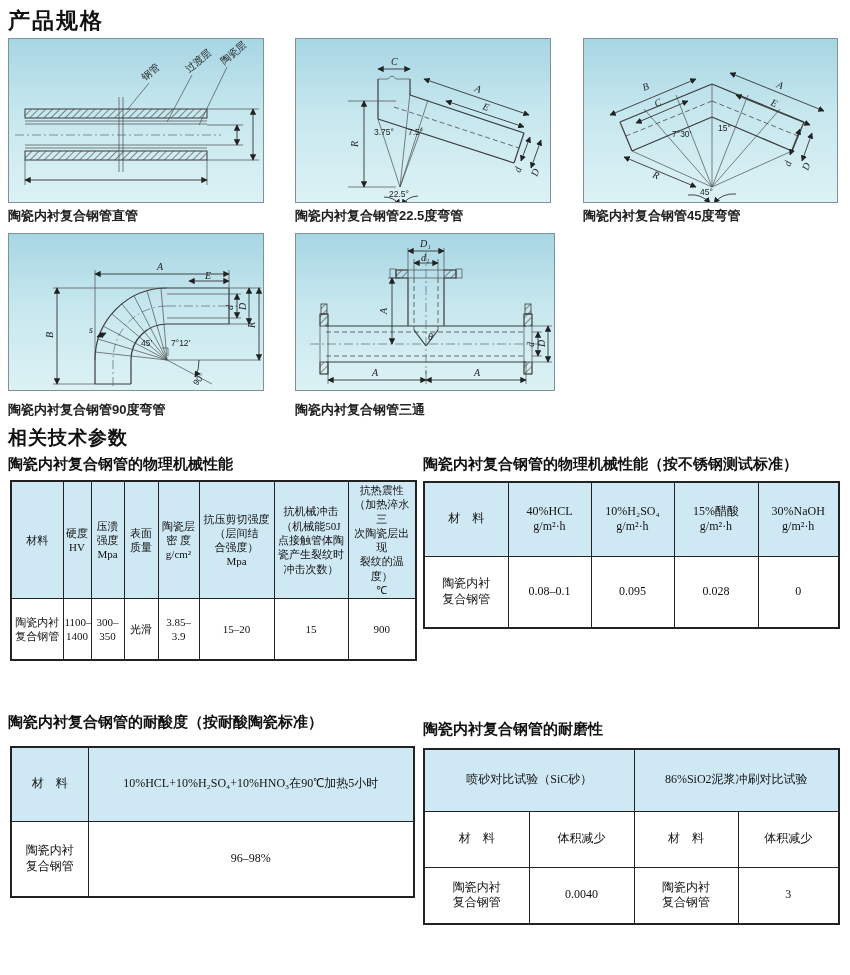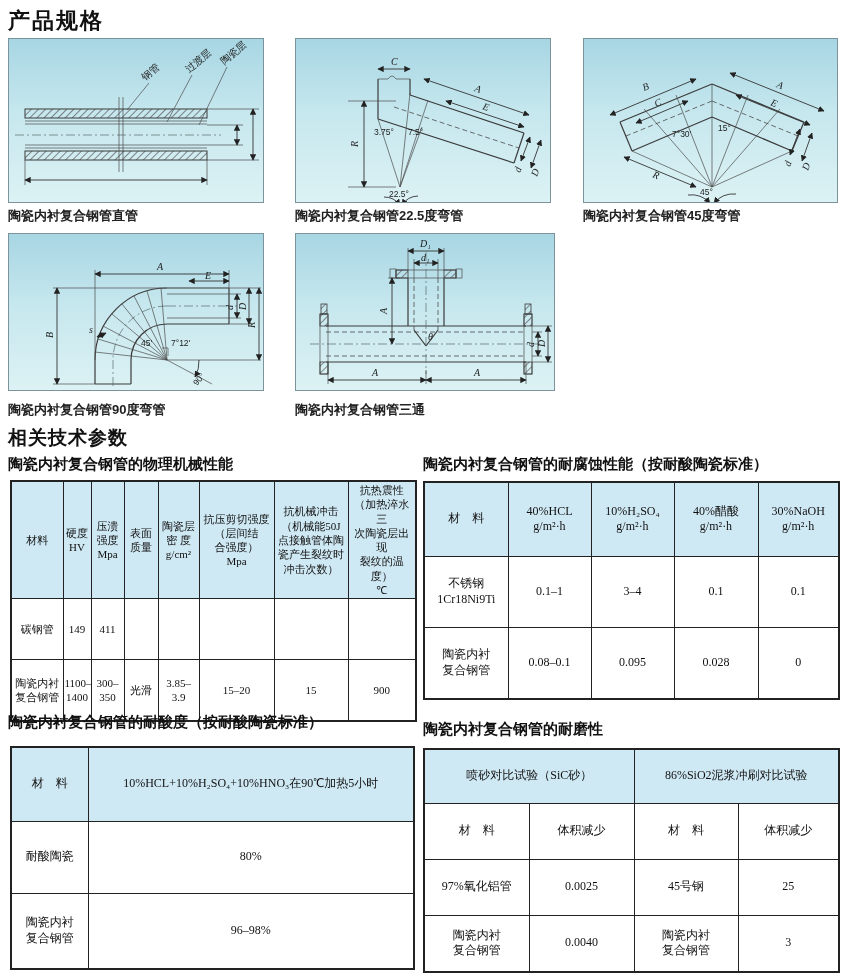--- a/index.html
+++ b/index.html
@@ -305,77 +305,59 @@
 冲击次数）</th>
       <th>抗热震性
 （加热淬水三
 次陶瓷层出现
 裂纹的温度）
 ℃</th>
     </tr>
   </thead>
   <tbody>
     <tr style="height:61px">
-      <td>碳钢管</td>
-      <td>149</td>
-      <td>411</td>
-      <td></td>
-      <td></td>
-      <td></td>
-      <td></td>
-      <td></td>
-    </tr>
-    <tr style="height:61px">
       <td>陶瓷内衬
 复合钢管</td>
       <td>1100–
 1400</td>
       <td>300–
 350</td>
       <td>光滑</td>
       <td>3.85–
 3.9</td>
       <td>15–20</td>
       <td>15</td>
       <td>900</td>
     </tr>
   </tbody>
 </table>
 
-<div class="abs h3" style="left:423px;top:455px">陶瓷内衬复合钢管的耐腐蚀性能（按耐酸陶瓷标准）</div>
+<div class="abs h3" style="left:423px;top:455px">陶瓷内衬复合钢管的物理机械性能（按不锈钢测试标准）</div>
 <table id="t2" class="abs" style="left:423px;top:481px;width:415px">
   <colgroup>
     <col style="width:84px">
       <col style="width:83px">
       <col style="width:83px">
       <col style="width:84px">
       <col style="width:81px">
   </colgroup>
   <thead>
     <tr style="height:74px">
       <th>材　料</th>
       <th>40%HCL
 g/m²·h</th>
       <th>10%H₂SO₄
 g/m²·h</th>
-      <th>40%醋酸
+      <th>15%醋酸
 g/m²·h</th>
       <th>30%NaOH
 g/m²·h</th>
     </tr>
   </thead>
   <tbody>
-    <tr style="height:71px">
-      <td>不锈钢
-1Cr18Ni9Ti</td>
-      <td>0.1–1</td>
-      <td>3–4</td>
-      <td>0.1</td>
-      <td>0.1</td>
-    </tr>
     <tr style="height:72px">
       <td>陶瓷内衬
 复合钢管</td>
       <td>0.08–0.1</td>
       <td>0.095</td>
       <td>0.028</td>
       <td>0</td>
     </tr>
   </tbody>
 </table>
@@ -386,59 +368,49 @@
     <col style="width:77px">
       <col style="width:326px">
   </colgroup>
   <thead>
     <tr style="height:74px">
       <th>材　料</th>
       <th>10%HCL+10%H₂SO₄+10%HNO₃在90℃加热5小时</th>
     </tr>
   </thead>
   <tbody>
-    <tr style="height:72px">
-      <td>耐酸陶瓷</td>
-      <td>80%</td>
-    </tr>
     <tr style="height:76px">
       <td>陶瓷内衬
 复合钢管</td>
       <td>96–98%</td>
     </tr>
   </tbody>
 </table>
 
 <div class="abs h3" style="left:423px;top:720px">陶瓷内衬复合钢管的耐磨性</div>
 <table id="t4" class="abs" style="left:423px;top:748px;width:415px">
   <colgroup>
     <col style="width:105px">
       <col style="width:105px">
       <col style="width:104px">
       <col style="width:101px">
   </colgroup>
   <thead>
-    <tr style="height:54px">
+    <tr style="height:62px">
       <th colspan="2">喷砂对比试验（SiC砂）</th>
       <th colspan="2">86%SiO2泥浆冲刷对比试验</th>
     </tr>
   </thead>
   <tbody>
     <tr class="subhdr" style="height:56px">
       <td>材　料</td>
       <td>体积减少</td>
       <td>材　料</td>
       <td>体积减少</td>
     </tr>
-    <tr style="height:56px">
-      <td>97%氧化铝管</td>
-      <td>0.0025</td>
-      <td>45号钢</td>
-      <td>25</td>
-    </tr>
     <tr style="height:57px">
       <td>陶瓷内衬
 复合钢管</td>
       <td>0.0040</td>
       <td>陶瓷内衬
 复合钢管</td>
       <td>3</td>
     </tr>
   </tbody>
 </table>

